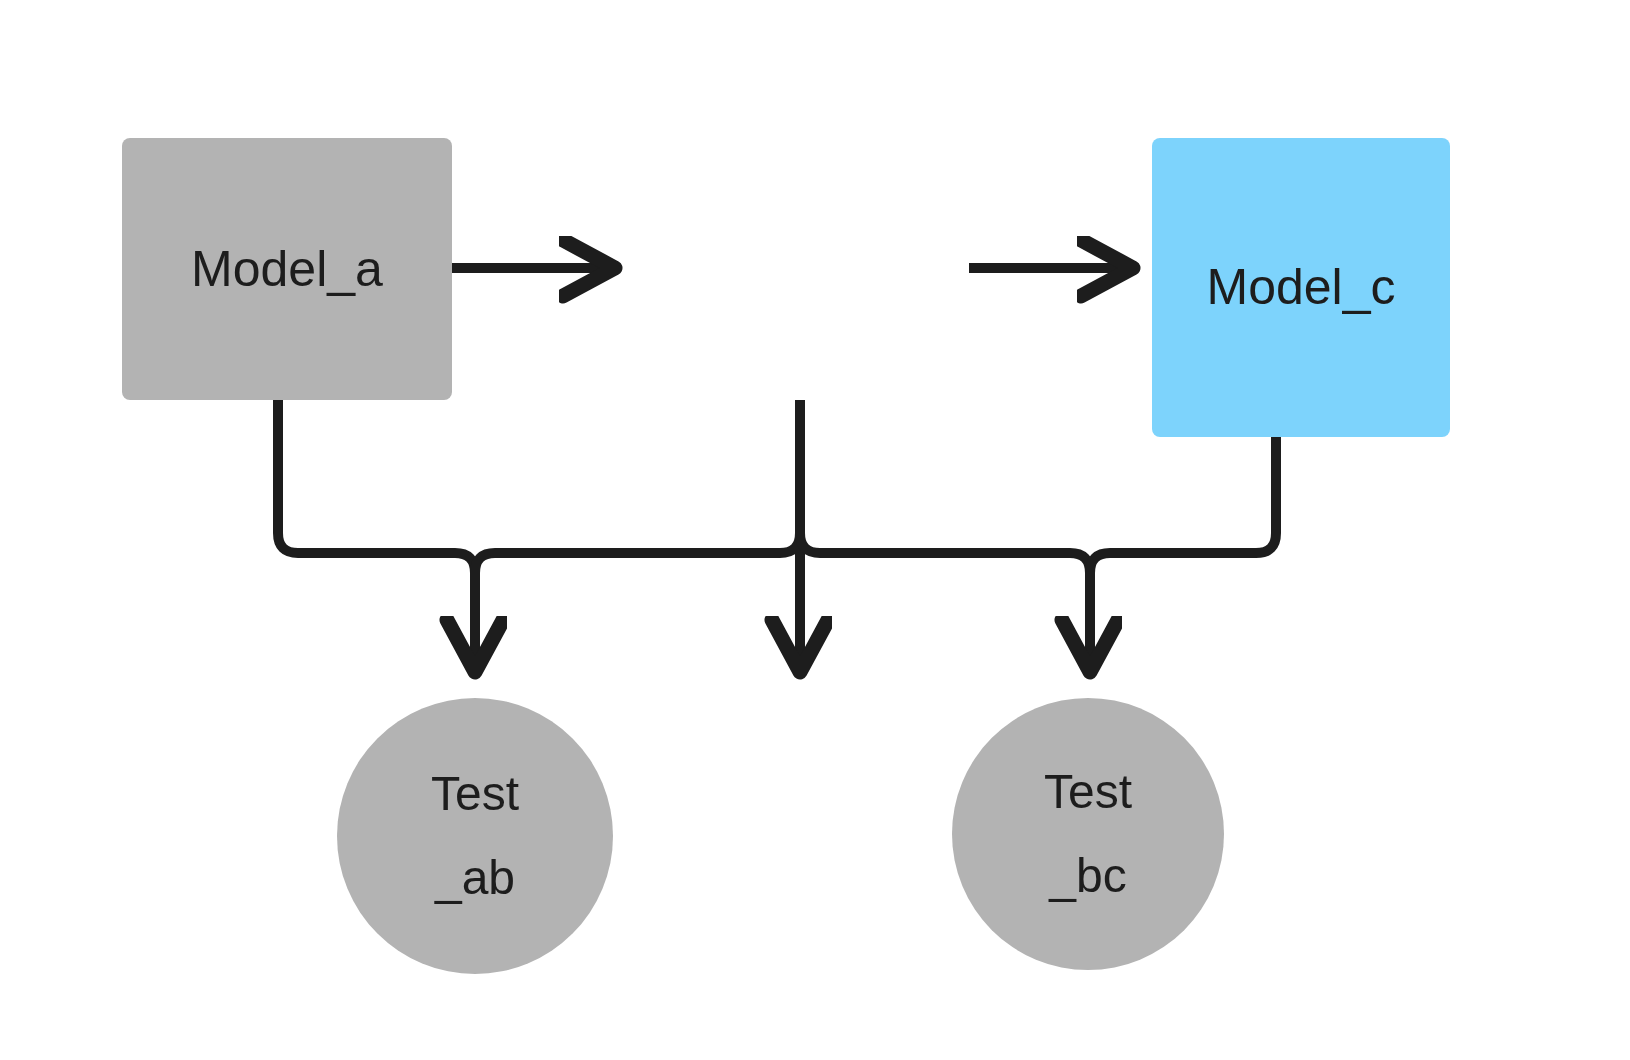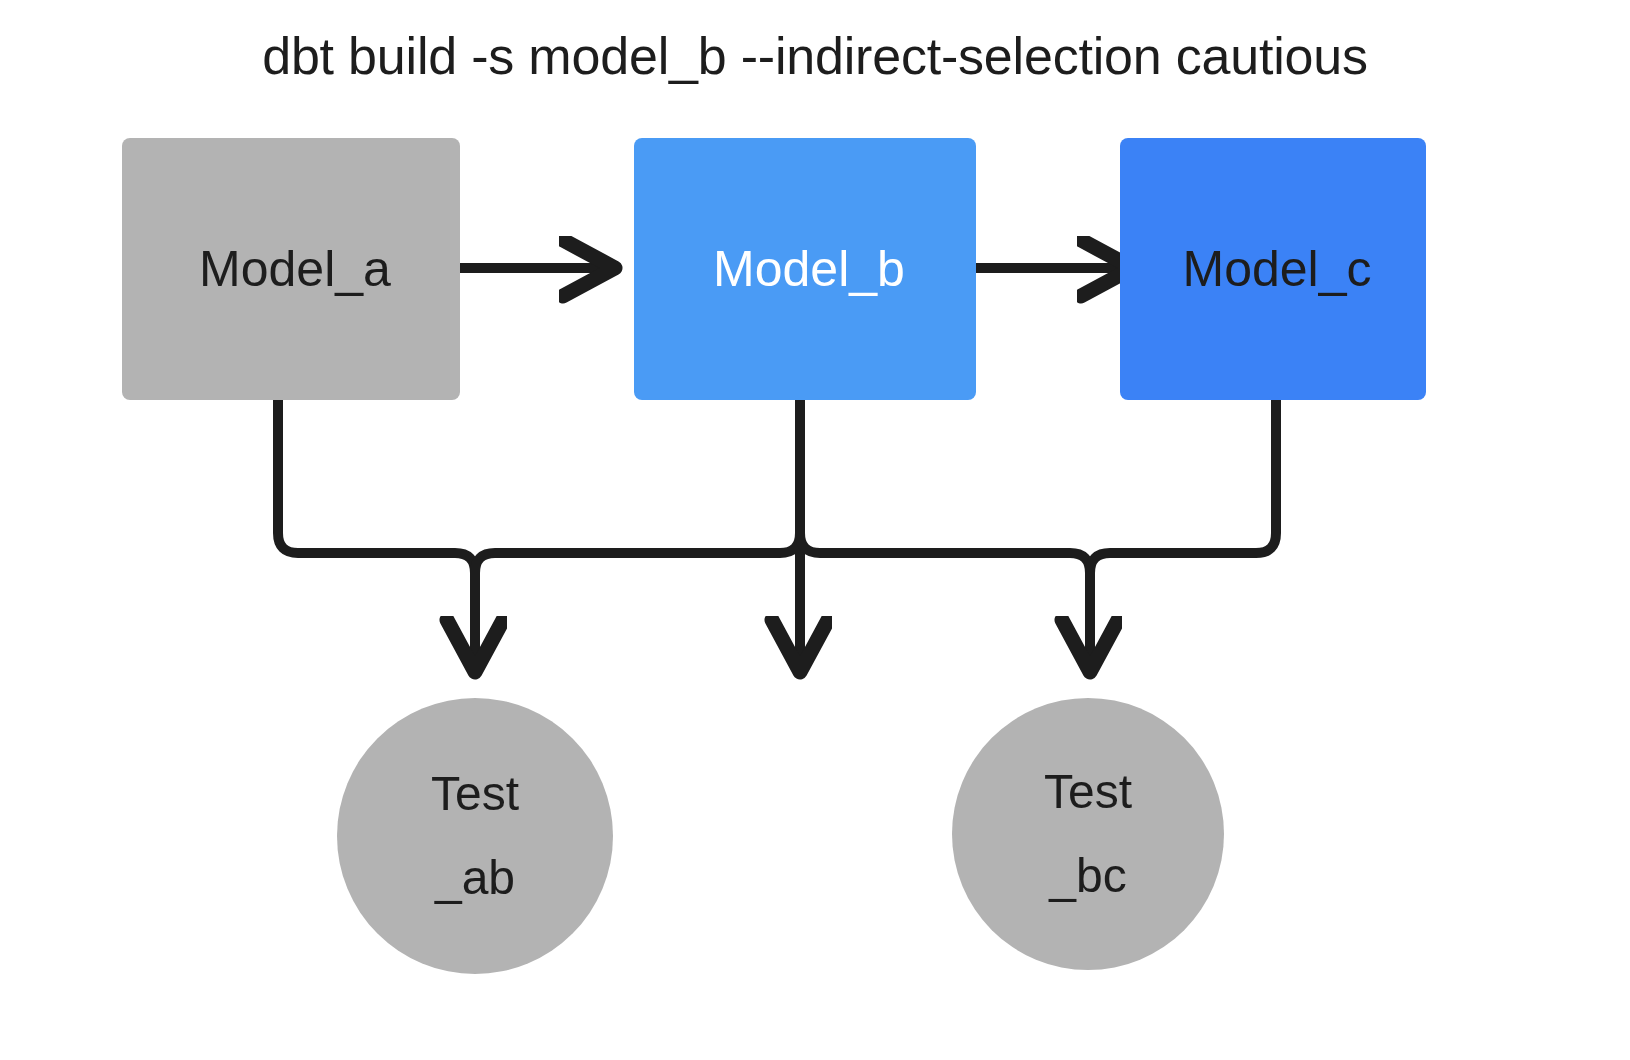--- a/index.html
+++ b/index.html
@@ -36,21 +36,20 @@
     color: #1d1d1d;
     letter-spacing: -0.2px;
     white-space: nowrap;
   }
   .node-box {
     position: absolute;
     border-radius: 8px;
     display: flex;
     align-items: center;
     justify-content: center;
-    padding-left: 8px;
   }
   .node-box .node-label {
     font-size: 50px;
     font-family: "Liberation Sans", sans-serif;
     line-height: 1.05;
     text-align: center;
   }
   .node-circle {
     position: absolute;
     border-radius: 50%;
@@ -64,21 +63,20 @@
     line-height: 1.75;
     text-align: center;
     white-space: pre-line;
   }
 </style>
 </head>
 <body>
 
 <div id="canvas">
 
-  <div class="diagram-title">dbt build -s model_b --indirect-selection cautious</div>
 
   <svg id="diagram-svg" viewBox="0 0 1630 1060" xmlns="http://www.w3.org/2000/svg">
     <defs>
       <marker id="arrowhead" markerWidth="7" markerHeight="7" refX="5.6" refY="3.2" orient="auto" markerUnits="strokeWidth">
         <path d="M 0.4 0.4 L 5.6 3.2 L 0.4 6.0" fill="none" stroke="#1d1d1d" stroke-width="1.5" stroke-linecap="round" stroke-linejoin="round"></path>
       </marker>
     </defs>
 
     <g fill="none" stroke="#1d1d1d" stroke-width="10" stroke-linecap="butt" stroke-linejoin="round">
 
@@ -95,25 +93,22 @@
       <path d="M 800 400 L 800 533 Q 800 553 820 553 L 1070 553 Q 1090 553 1090 573 L 1090 672" marker-end="url(#arrowhead)"></path>
 
       <path d="M 1276 400 L 1276 533 Q 1276 553 1256 553 L 1110 553 Q 1090 553 1090 573"></path>
     </g>
   </svg>
 
   <div class="node-box" style="left:122px; top:138px; width:330px; height:262px; background:#b3b3b3;">
     <span class="node-label" style="color:#1d1d1d;">Model_a</span>
   </div>
 
-  <div class="node-box" style="left:634px; top:138px; width:334px; height:262px; background:#4a9bf5;">
-    <span class="node-label" style="color:#ffffff;">Model_b</span>
-  </div>
 
-  <div class="node-box" style="left:1120px; top:138px; width:298px; height:262px; background:#3b82f6;">
+  <div class="node-box" style="left:1152px; top:138px; width:298px; height:299px; background:#7dd3fc;">
     <span class="node-label" style="color:#1d1d1d;">Model_c</span>
   </div>
 
   <div class="node-circle" style="left:337px; top:698px; width:276px; height:276px; background:#b3b3b3;">
     <span class="node-label" style="color:#1d1d1d;">Test
 _ab</span>
   </div>
 
 
   <div class="node-circle" style="left:952px; top:698px; width:272px; height:272px; background:#b3b3b3;">

